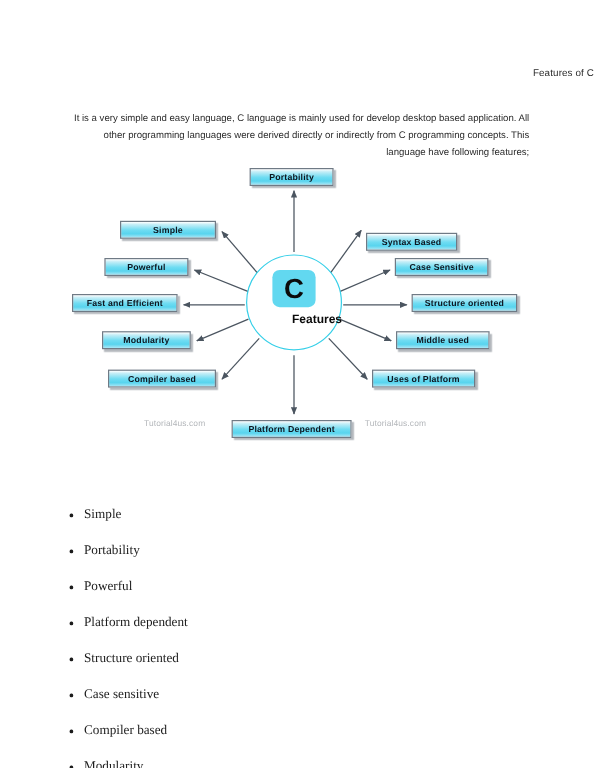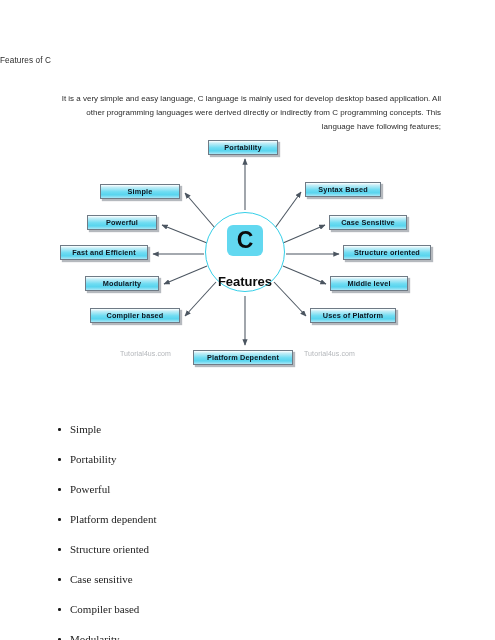--- a/index.html
+++ b/index.html
@@ -16,21 +16,21 @@
     font-family: "Liberation Sans", sans-serif;
     color: #1a1a1a;
   }
 
   
   .doc-title {
     position: absolute;
     left: 0;
     top: 56px;
     width: 495px;
-    text-align: left;
+    text-align: right;
     font-size: 8.2px;
     letter-spacing: 0.1px;
     color: #2b2b2b;
   }
 
   .doc-para {
     position: absolute;
     left: 57px;
     top: 92px;
     width: 384px;
@@ -103,25 +103,24 @@
     font-weight: bold;
     color: #0b0b0b;
     font-family: "Liberation Sans", sans-serif;
     line-height: 1;
   }
   .hub-label {
     position: absolute;
     left: 205px;
     top: 131px;
     width: 80px;
-    text-align: center;
-    font-size: 13px;
+    text-align: right;
+    font-size: 10px;
     font-weight: bold;
     color: #0b0b0b;
-    margin-top: 13px;
   }
 
   .watermark {
     position: absolute;
     font-size: 7px;
     color: #b3b6ba;
     white-space: nowrap;
     letter-spacing: 0.1px;
   }
 
@@ -197,27 +196,27 @@
       <line x1="245" y1="166" x2="245" y2="215"></line>
     </g>
   </svg>
 
   <div class="hub-circle"></div>
   <div class="hub-badge">C</div>
   <div class="hub-label">Features</div>
 
   <div class="node" style="left: 208px; top: 10px; width: 70px;">Portability</div>
   <div class="node" style="left: 100px; top: 54px; width: 80px;">Simple</div>
-  <div class="node" style="left: 305px; top: 52px; width: 76px;">Syntax Based</div>
+  <div class="node" style="left: 305px; top: 64px; width: 76px;">Syntax Based</div>
   <div class="node" style="left: 87px; top: 85px; width: 70px;">Powerful</div>
   <div class="node" style="left: 329px; top: 85px; width: 78px;">Case Sensitive</div>
   <div class="node" style="left: 60px; top: 115px; width: 88px;">Fast and Efficient</div>
   <div class="node" style="left: 343px; top: 115px; width: 88px;">Structure oriented</div>
   <div class="node" style="left: 85px; top: 146px; width: 74px;">Modularity</div>
-  <div class="node" style="left: 330px; top: 146px; width: 78px;">Middle level</div>
+  <div class="node" style="left: 330px; top: 146px; width: 78px;">Middle used</div>
   <div class="node" style="left: 90px; top: 178px; width: 90px;">Compiler based</div>
   <div class="node" style="left: 310px; top: 178px; width: 86px;">Uses of Platform</div>
   <div class="node" style="left: 193px; top: 220px; width: 100px;">Platform Dependent</div>
 
   <div class="watermark" style="left: 120px; top: 220px;">Tutorial4us.com</div>
   <div class="watermark" style="left: 304px; top: 220px;">Tutorial4us.com</div>
 
 </div>
 
 <ul class="feature-list">

